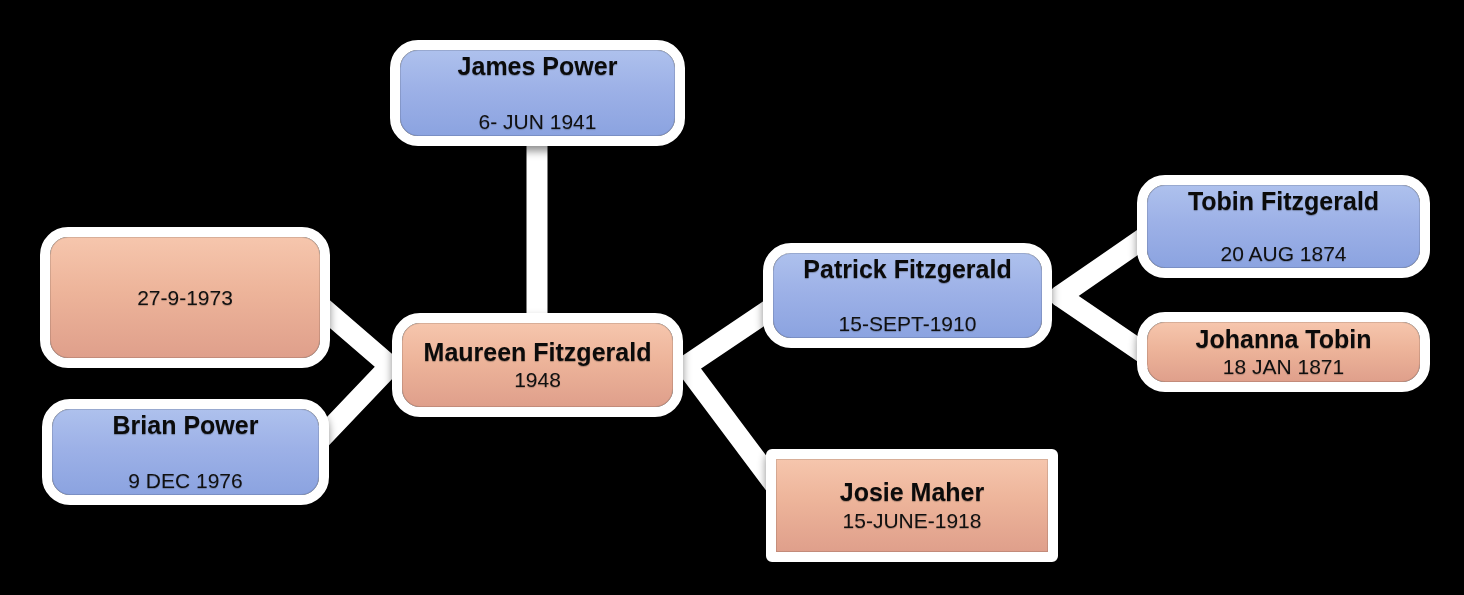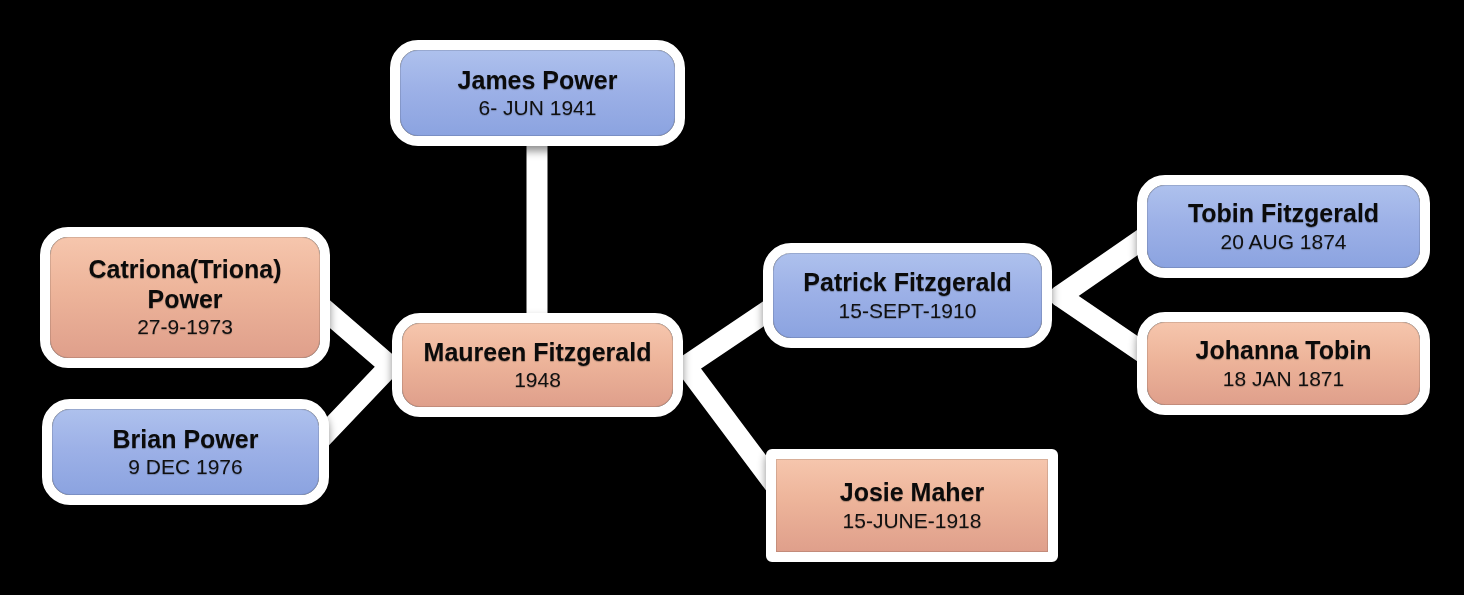--- a/index.html
+++ b/index.html
@@ -38,20 +38,21 @@
     display: flex;
     flex-direction: column;
     align-items: center;
     justify-content: center;
     text-align: center;
     padding: 2px 6px;
     cursor: pointer;
   }
   .node.blue {
     background-image: linear-gradient(180deg, #aec1ed 0%, #9db1e7 45%, #8ba3e0 100%);
+    justify-content: space-between;
   }
   .node.salmon {
     background-image: linear-gradient(180deg, #f6c6ad 0%, #edb49a 45%, #df9f8b 100%);
   }
   .person-name {
     font-size: 25px;
     font-weight: bold;
     color: #0b0b0b;
     line-height: 1.18;
     text-shadow: 0 1px 1px rgba(0,0,0,0.28);
@@ -64,21 +65,21 @@
     text-shadow: 0 1px 1px rgba(0,0,0,0.22);
   }
   
   #node-james    { left: 390px;  top: 40px;  width: 295px; height: 106px; }
   #node-catriona { left: 40px;   top: 227px; width: 290px; height: 141px; }
   #node-brian    { left: 42px;   top: 399px; width: 287px; height: 106px; }
   #node-maureen  { left: 392px;  top: 313px; width: 291px; height: 104px; }
   #node-patrick  { left: 763px;  top: 243px; width: 289px; height: 105px; }
   #node-josie    { left: 766px;  top: 449px; width: 292px; height: 113px; border-radius: 6px; }
   #node-john     { left: 1137px; top: 175px; width: 293px; height: 103px; }
-  #node-johanna  { left: 1137px; top: 312px; width: 293px; height: 103px; }
+  #node-johanna  { left: 1137px; top: 312px; width: 293px; height: 80px; }
 </style>
 </head>
 <body>
 
 <div class="canvas">
 
   <svg class="edges-svg" viewBox="0 0 1464 595" xmlns="http://www.w3.org/2000/svg">
     <line x1="537" y1="130" x2="537" y2="330"></line>
     <line x1="310" y1="297" x2="390" y2="366"></line>
     <line x1="310" y1="450" x2="390" y2="366"></line>
@@ -87,21 +88,20 @@
     <line x1="1060" y1="296" x2="1160" y2="227"></line>
     <line x1="1060" y1="296" x2="1160" y2="364"></line>
   </svg>
 
   <div id="node-james" class="node blue">
     <div class="person-name">James Power</div>
     <div class="person-date">6- JUN 1941</div>
   </div>
 
   <div id="node-catriona" class="node salmon">
-    <div class="person-name">Catriona(Triona) Power</div>
     <div class="person-date">27-9-1973</div>
   </div>
 
   <div id="node-brian" class="node blue">
     <div class="person-name">Brian Power</div>
     <div class="person-date">9 DEC 1976</div>
   </div>
 
   <div id="node-maureen" class="node salmon">
     <div class="person-name">Maureen Fitzgerald</div>

